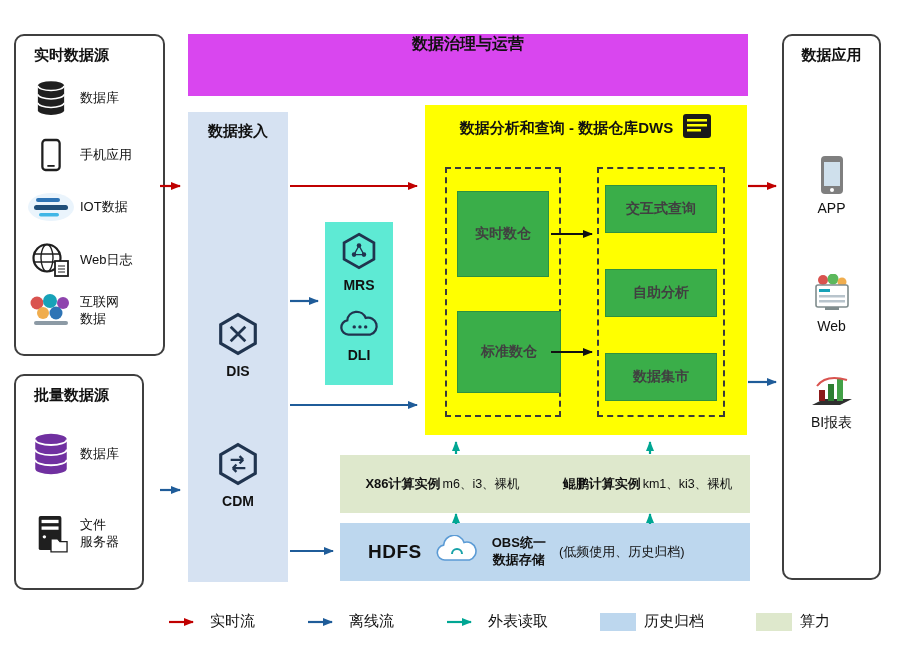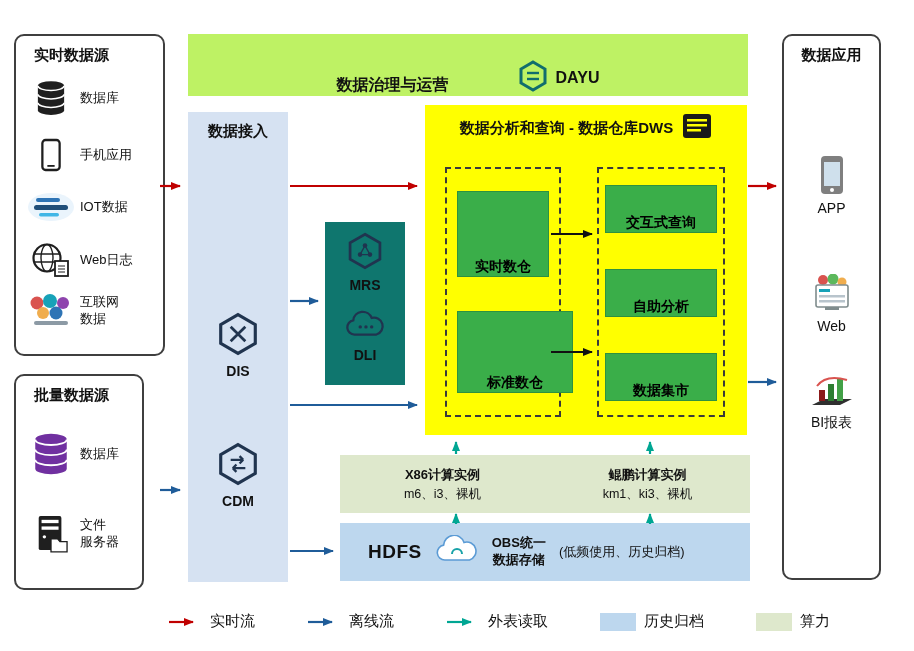--- a/index.html
+++ b/index.html
@@ -13,48 +13,48 @@
   .panel-title.left{left:18px;top:10px}
   .panel-title.center{left:0;top:10px;width:100%;text-align:center}
 
   .src-row{position:absolute;left:8px;width:134px;display:flex;align-items:center;gap:2px}
   .ic-cell{flex:0 0 54px;display:flex;justify-content:center;align-items:center}
   .lbl{font-size:13px;line-height:1.3;white-space:pre-line}
 
   #realtime-box{left:14px;top:34px;width:151px;height:322px}
   #batch-box{left:14px;top:374px;width:130px;height:216px}
 
-  #governance-banner{position:absolute;left:188px;top:34px;width:560px;height:62px;background:#bef264;
-    display:flex;align-items:flex-end;justify-content:center;gap:70px}
+  #governance-banner{position:absolute;left:188px;top:34px;width:560px;height:62px;background:#d946ef;
+    display:flex;align-items:flex-start;justify-content:center;gap:70px}
   .banner-title{font-size:16px;font-weight:bold}
   .dayu{display:flex;align-items:center;gap:9px;font-size:16px;font-weight:bold}
 
   #ingestion-col{position:absolute;left:188px;top:112px;width:100px;height:470px;background:#d6e2f2}
   .node{position:absolute;left:0;width:100%;display:flex;flex-direction:column;align-items:center}
   .node-lbl{font-size:14px;font-weight:bold;margin-top:3px}
   .kafka-word{position:absolute;left:67px;top:18px;font-size:9px;font-weight:bold;color:#222}
 
-  #middleware-box{position:absolute;left:325px;top:222px;width:80px;height:163px;background:#0f766e}
+  #middleware-box{position:absolute;left:325px;top:222px;width:68px;height:163px;background:#5eead4}
 
   #dws-box{position:absolute;left:425px;top:105px;width:322px;height:330px;background:#ffff00}
   .dws-title-row{position:absolute;left:0;top:8px;width:100%;display:flex;justify-content:center;align-items:center;gap:9px}
   .dws-title{font-size:15px;font-weight:bold}
   .dashed{position:absolute;top:62px;height:250px;border:2px dashed #3a3a3a}
   #dws-left-group{left:20px;width:116px}
   #dws-right-group{left:172px;width:128px}
-  .gbox{position:absolute;background:#3aae49;border:1px solid #2f9140;display:flex;align-items:flex-end;justify-content:center;
-    font-size:14px;font-weight:bold;color:#000000;text-align:center}
+  .gbox{position:absolute;background:#3aae49;border:1px solid #2f9140;display:flex;align-items:center;justify-content:center;
+    font-size:14px;font-weight:bold;color:#404040;text-align:center}
   #g-rt{left:32px;top:86px;width:92px;height:86px}
-  #g-std{left:32px;top:206px;width:116px;height:82px}
+  #g-std{left:32px;top:206px;width:104px;height:82px}
   #g-iq{left:180px;top:80px;width:112px;height:48px}
   #g-sa{left:180px;top:164px;width:112px;height:48px}
   #g-dm{left:180px;top:248px;width:112px;height:48px}
 
   #compute-box{position:absolute;left:340px;top:455px;width:410px;height:58px;background:#dee8cc;display:flex}
-  .cluster{flex:1;display:flex;flex-direction:column;align-items:center;justify-content:center;gap:2px}
+  .cluster{flex:1;display:flex;flex-direction:row;align-items:center;justify-content:center;gap:2px}
   .c-title{font-size:13px;font-weight:bold}
   .c-sub{font-size:12.5px}
 
   #hdfs-box{position:absolute;left:340px;top:523px;width:410px;height:58px;background:#bdd7ee;
     display:flex;align-items:center;padding-left:28px;gap:13px}
   .hdfs-lbl{font-size:19px;font-weight:bold;letter-spacing:.5px}
   .obs-lbl{font-size:13px;font-weight:bold;white-space:pre-line;text-align:center;line-height:1.3}
   .obs-note{font-size:13px}
 
   #apps-box{left:782px;top:34px;width:99px;height:546px}
@@ -159,30 +159,20 @@
             <path d="M18 26h7l2.5 3H35v11H18z" fill="#fff" stroke="#1f1f1f" stroke-width="1.4"></path>
           </svg>
       </span>
       <span class="lbl">文件
 服务器</span>
     </div>
   </div>
 
   <div id="governance-banner">
     <span class="banner-title">数据治理与运营</span>
-    <span class="dayu">
-      <span>
-        <svg width="28" height="32" viewBox="0 0 28 32">
-            <polygon points="14,2 26,9 26,23 14,30 2,23 2,9" fill="none" stroke="#116d6d" stroke-width="3"></polygon>
-            <line x1="8" y1="13" x2="20" y2="13" stroke="#116d6d" stroke-width="2.4"></line>
-            <line x1="8" y1="19" x2="20" y2="19" stroke="#116d6d" stroke-width="2.4"></line>
-          </svg>
-      </span>
-      <span>DAYU</span>
-    </span>
   </div>
 
   <div id="ingestion-col">
     <div class="panel-title center">数据接入</div>
 
 
 
     <div class="node" style="top:200px">
       <span>
         <svg width="40" height="44" viewBox="0 0 38 42">

